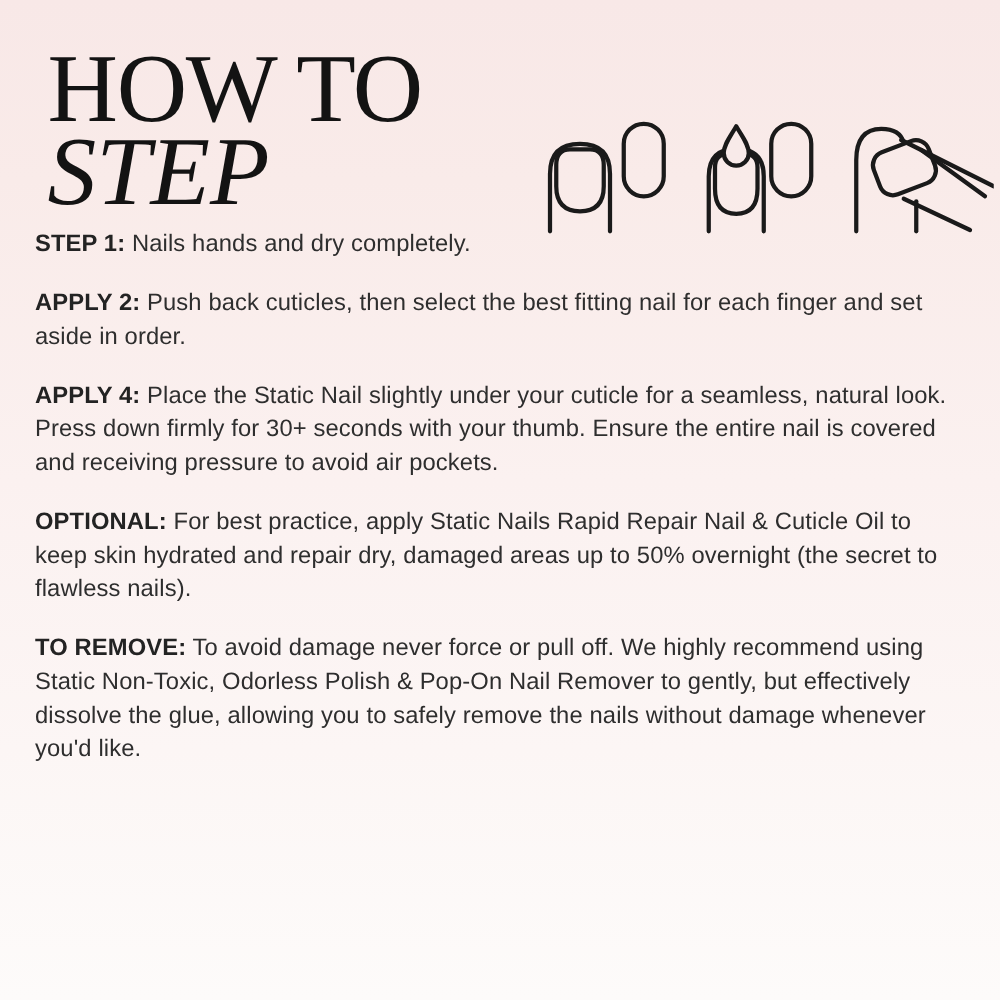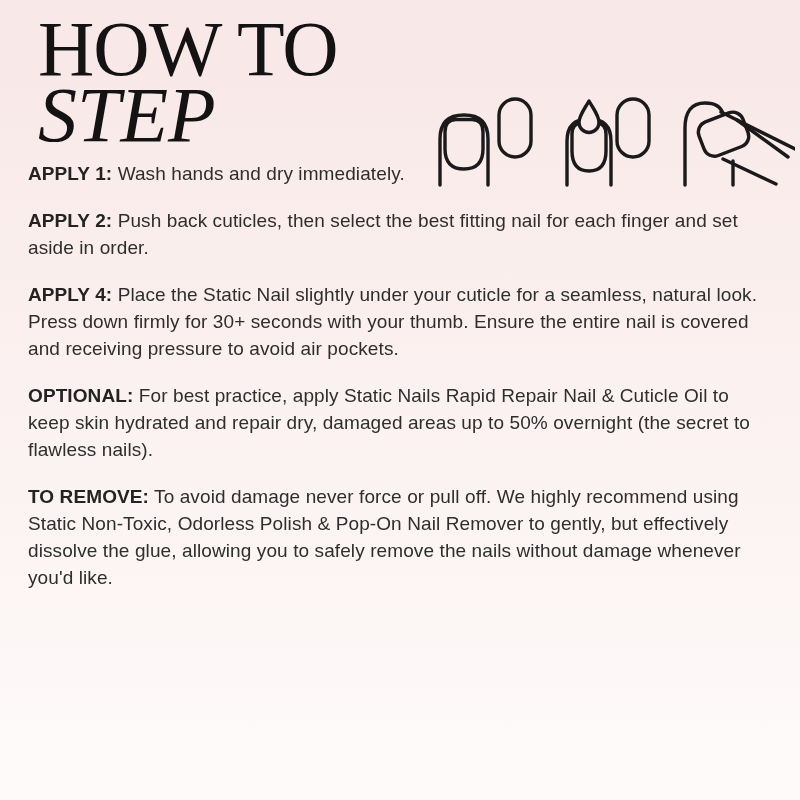--- a/index.html
+++ b/index.html
@@ -6,21 +6,21 @@
   .poster{
     position:relative;
     width:800px;height:800px;
     overflow:hidden;
     background:linear-gradient(180deg,#f8e8e7 0%,#f9ebe9 18%,#fbf1f0 48%,#fcf6f5 75%,#fdfbfa 100%);
     font-family:"Liberation Sans",sans-serif;
     color:#2e2e2e;
   }
   .title{
     margin:0;
-    padding:16px 0 0 38px;
+    padding:38px 0 0 38px;
     font-family:"Liberation Serif",serif;
     font-weight:400;
     color:#131313;
     font-size:78px;
     line-height:66px;
     letter-spacing:-1px;
   }
   .title .line{display:block;}
   .title .line2{font-style:italic;letter-spacing:0;}
   .icon-row{
@@ -67,20 +67,20 @@
       <path d="M250 97 L250 40 Q250 15 270 15 Q285 15 288 26"></path>
       <rect x="-24" y="-18" width="47" height="36" rx="11" transform="translate(289 46) rotate(-21)"></rect>
       <path d="M286 24 L360 61"></path>
       <path d="M302 32 L353 69"></path>
       <path d="M288 71 L341 96"></path>
       <path d="M298 73 L298 97"></path>
     </g>
   </svg>
 
   <main class="content">
-    <p><strong>APPLY 1:</strong> <span>Wash hands and dry immediately.</span></p>
+    <p><strong>STEP 1:</strong> <span>Nails hands and dry completely.</span></p>
     <p><strong>APPLY 2:</strong> <span>Push back cuticles, then select the best fitting nail for each finger and set aside in order.</span></p>
     <p><strong>APPLY 4:</strong> <span>Place the Static Nail slightly under your cuticle for a seamless, natural look. Press down firmly for 30+ seconds with your thumb. Ensure the entire nail is covered and receiving pressure to avoid air pockets.</span></p>
     <p><strong>OPTIONAL:</strong> <span>For best practice, apply Static Nails Rapid Repair Nail &amp; Cuticle Oil to keep skin hydrated and repair dry, damaged areas up to 50% overnight (the secret to flawless nails).</span></p>
     <p><strong>TO REMOVE:</strong> <span>To avoid damage never force or pull off. We highly recommend using Static Non-Toxic, Odorless Polish &amp; Pop-On Nail Remover to gently, but effectively dissolve the glue, allowing you to safely remove the nails without damage whenever you'd like.</span></p>
   </main>
 
 </div>
 
 </body></html>

